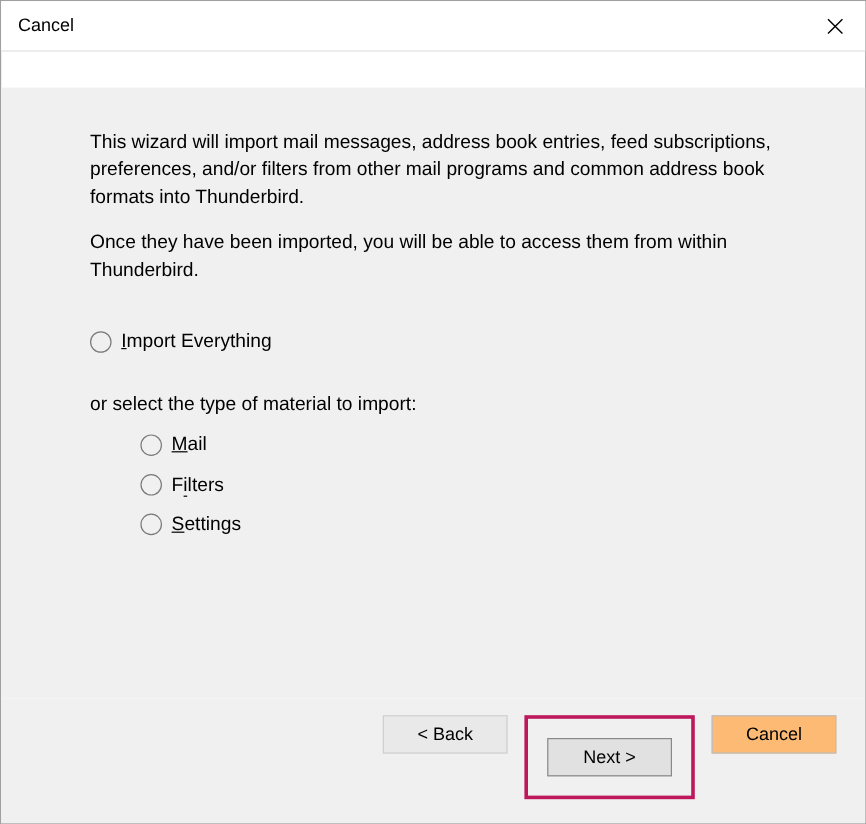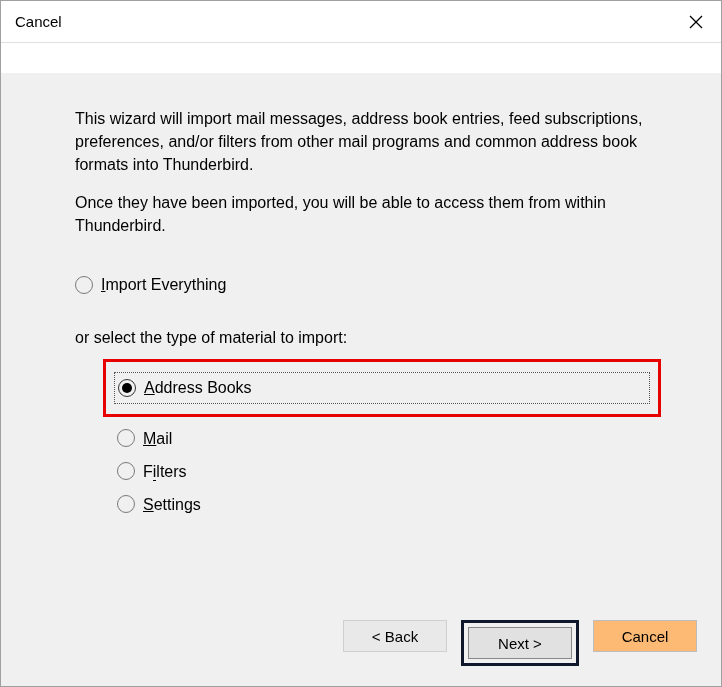--- a/index.html
+++ b/index.html
@@ -120,22 +120,22 @@
       justify-content: center;
       padding: 0 14px;
     }
     .btn.disabled {
       color: #000000;
       background: #e9e9e9;
       border-color: #cfcfcf;
       cursor: default;
     }
     .next-highlight {
-      border: 3px solid #0f172a;
-      padding: 4px;
+      border: 3px solid #be185d;
+      padding: 16px;
       display: flex;
     }
     .btn.next {
       background: #e1e1e1;
       border: 1px solid #888;
       min-width: 104px;
     }
   </style>
 </head>
 <body>
@@ -155,28 +155,20 @@
     <div class="para1">This wizard will import mail messages, address book entries, feed subscriptions, preferences, and/or filters from other mail programs and common address book formats into Thunderbird.</div>
     <div class="para2">Once they have been imported, you will be able to access them from within Thunderbird.</div>
 
     <div class="radio-row">
       <span class="radio-outer gray"></span>
       <span class="underline-first">Import Everything</span>
     </div>
 
     <div class="section-label">or select the type of material to import:</div>
 
-    <div class="selected-option-box">
-      <div class="focus-box radio-row" style="margin:0">
-        <span class="radio-outer">
-          <span class="radio-inner"></span>
-        </span>
-        <span class="underline-first">Address Books</span>
-      </div>
-    </div>
 
     <div class="indent">
       <div class="radio-row">
         <span class="radio-outer gray"></span>
         <span class="underline-first">Mail</span>
       </div>
       <div class="radio-row">
         <span class="radio-outer gray"></span>
         <span>F<span style="border-bottom:1px solid #000">i</span>lters</span>
       </div>

